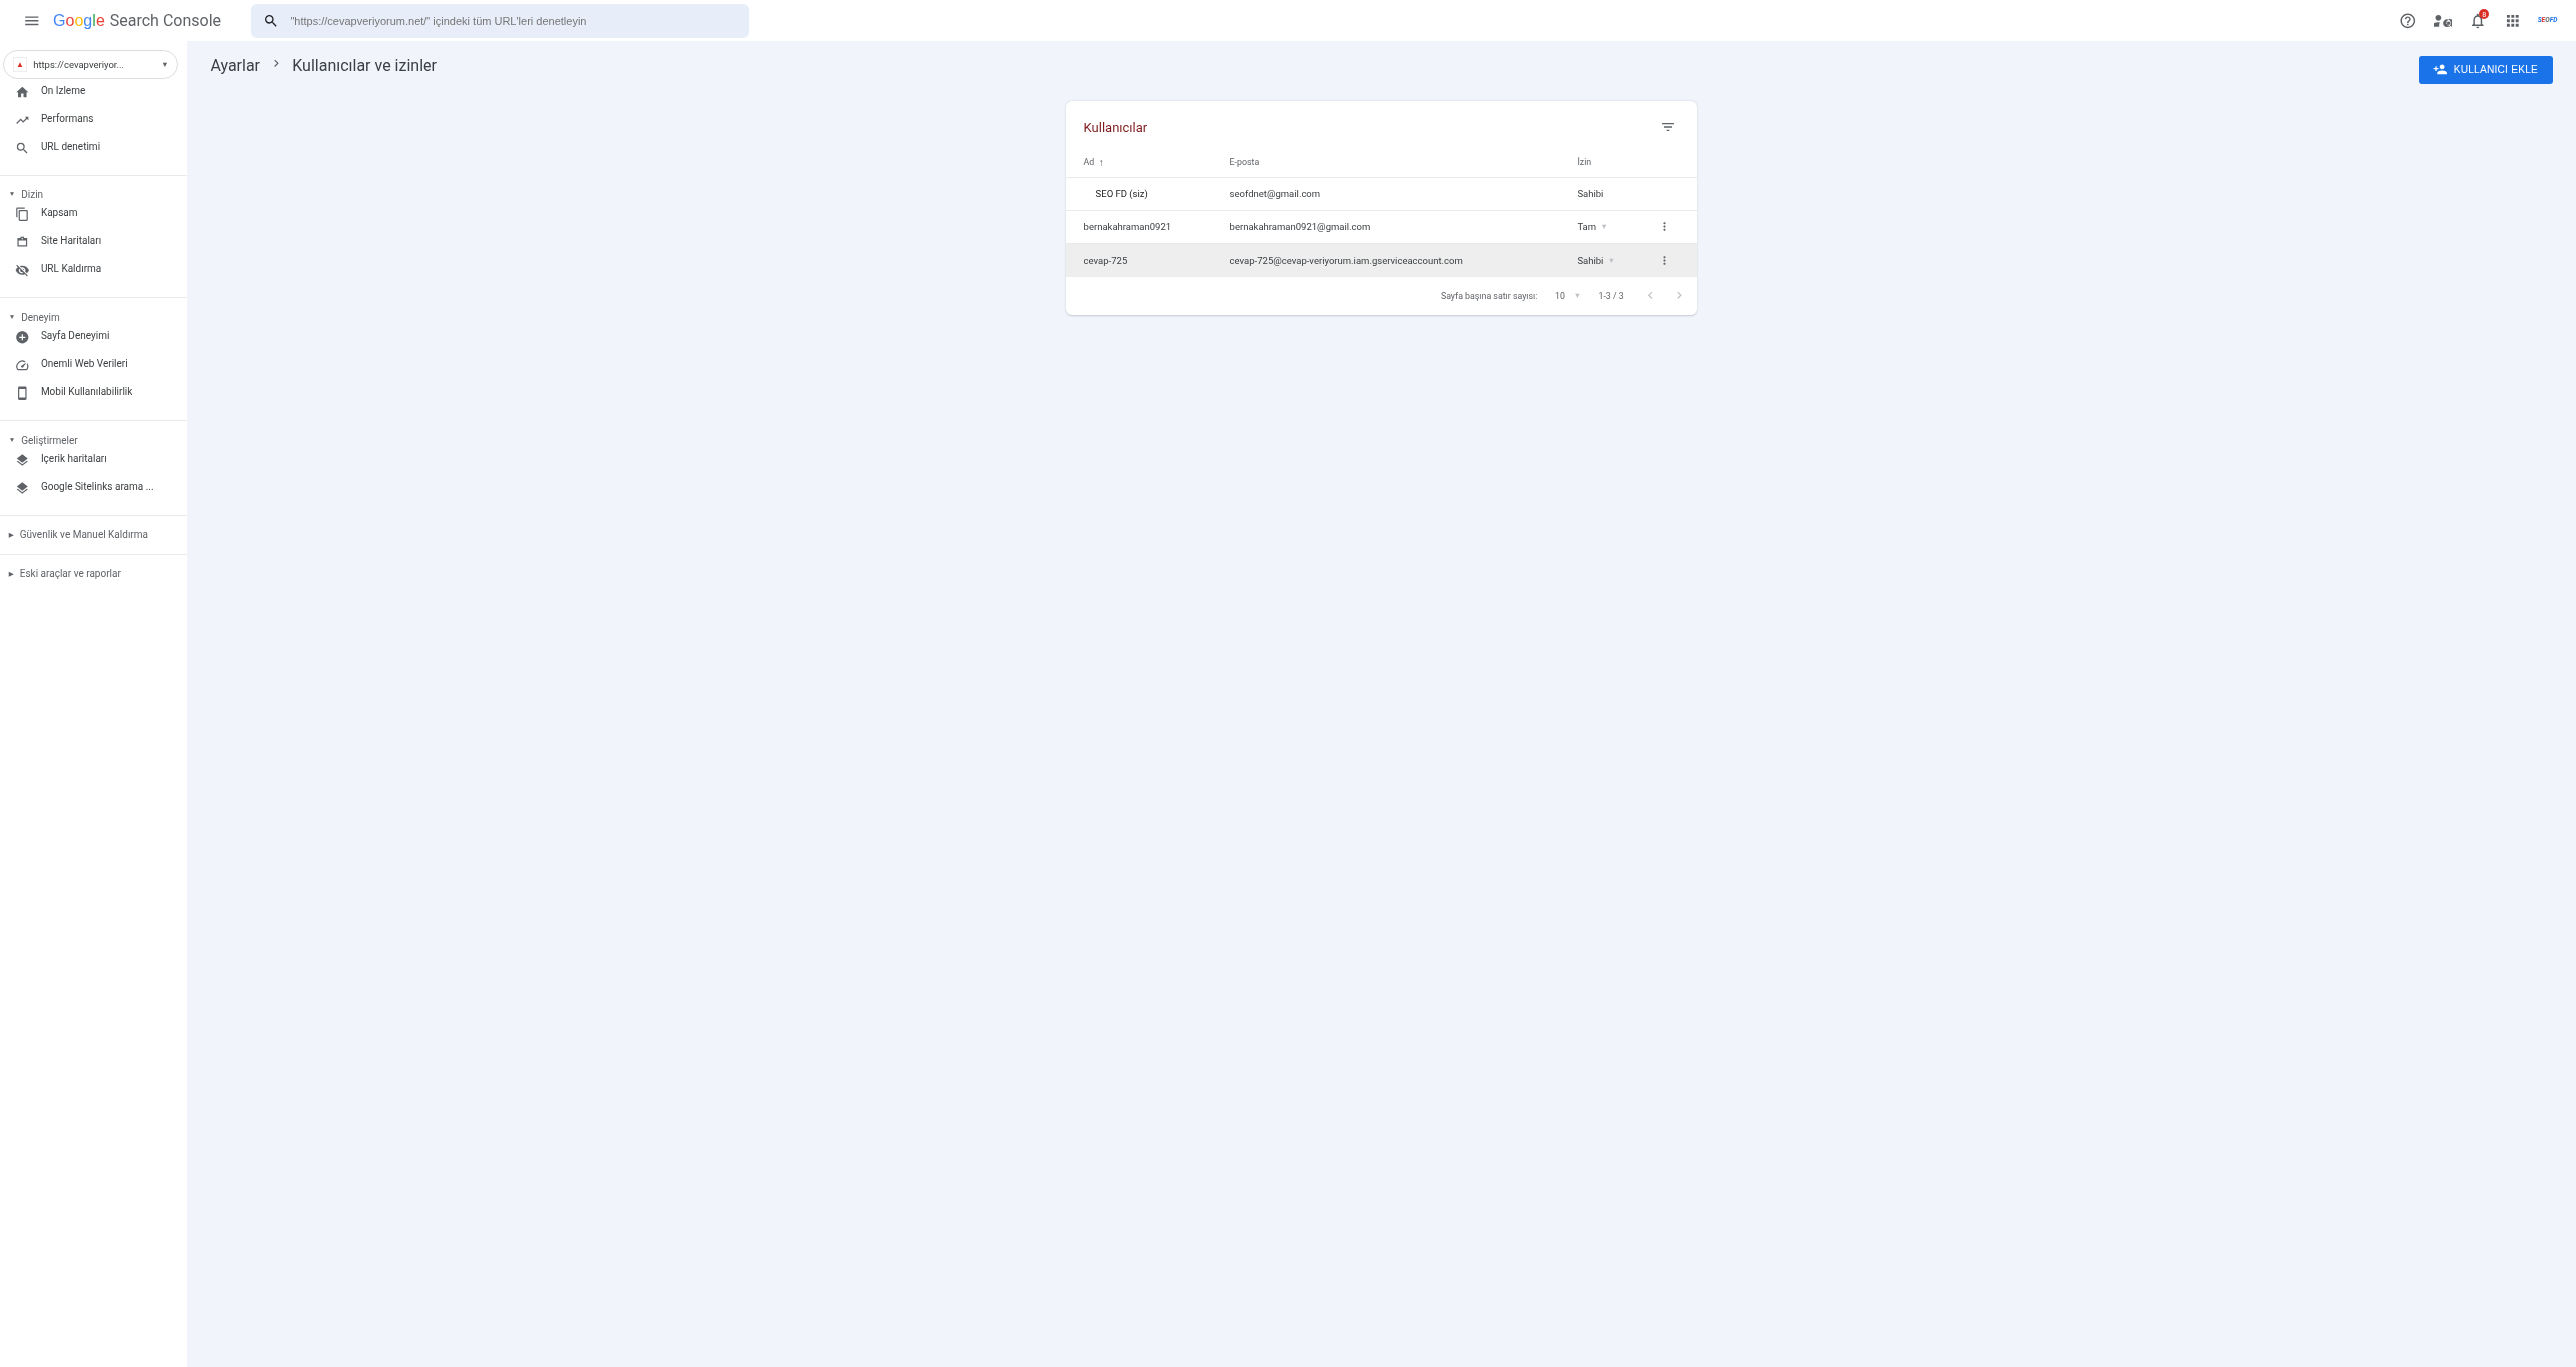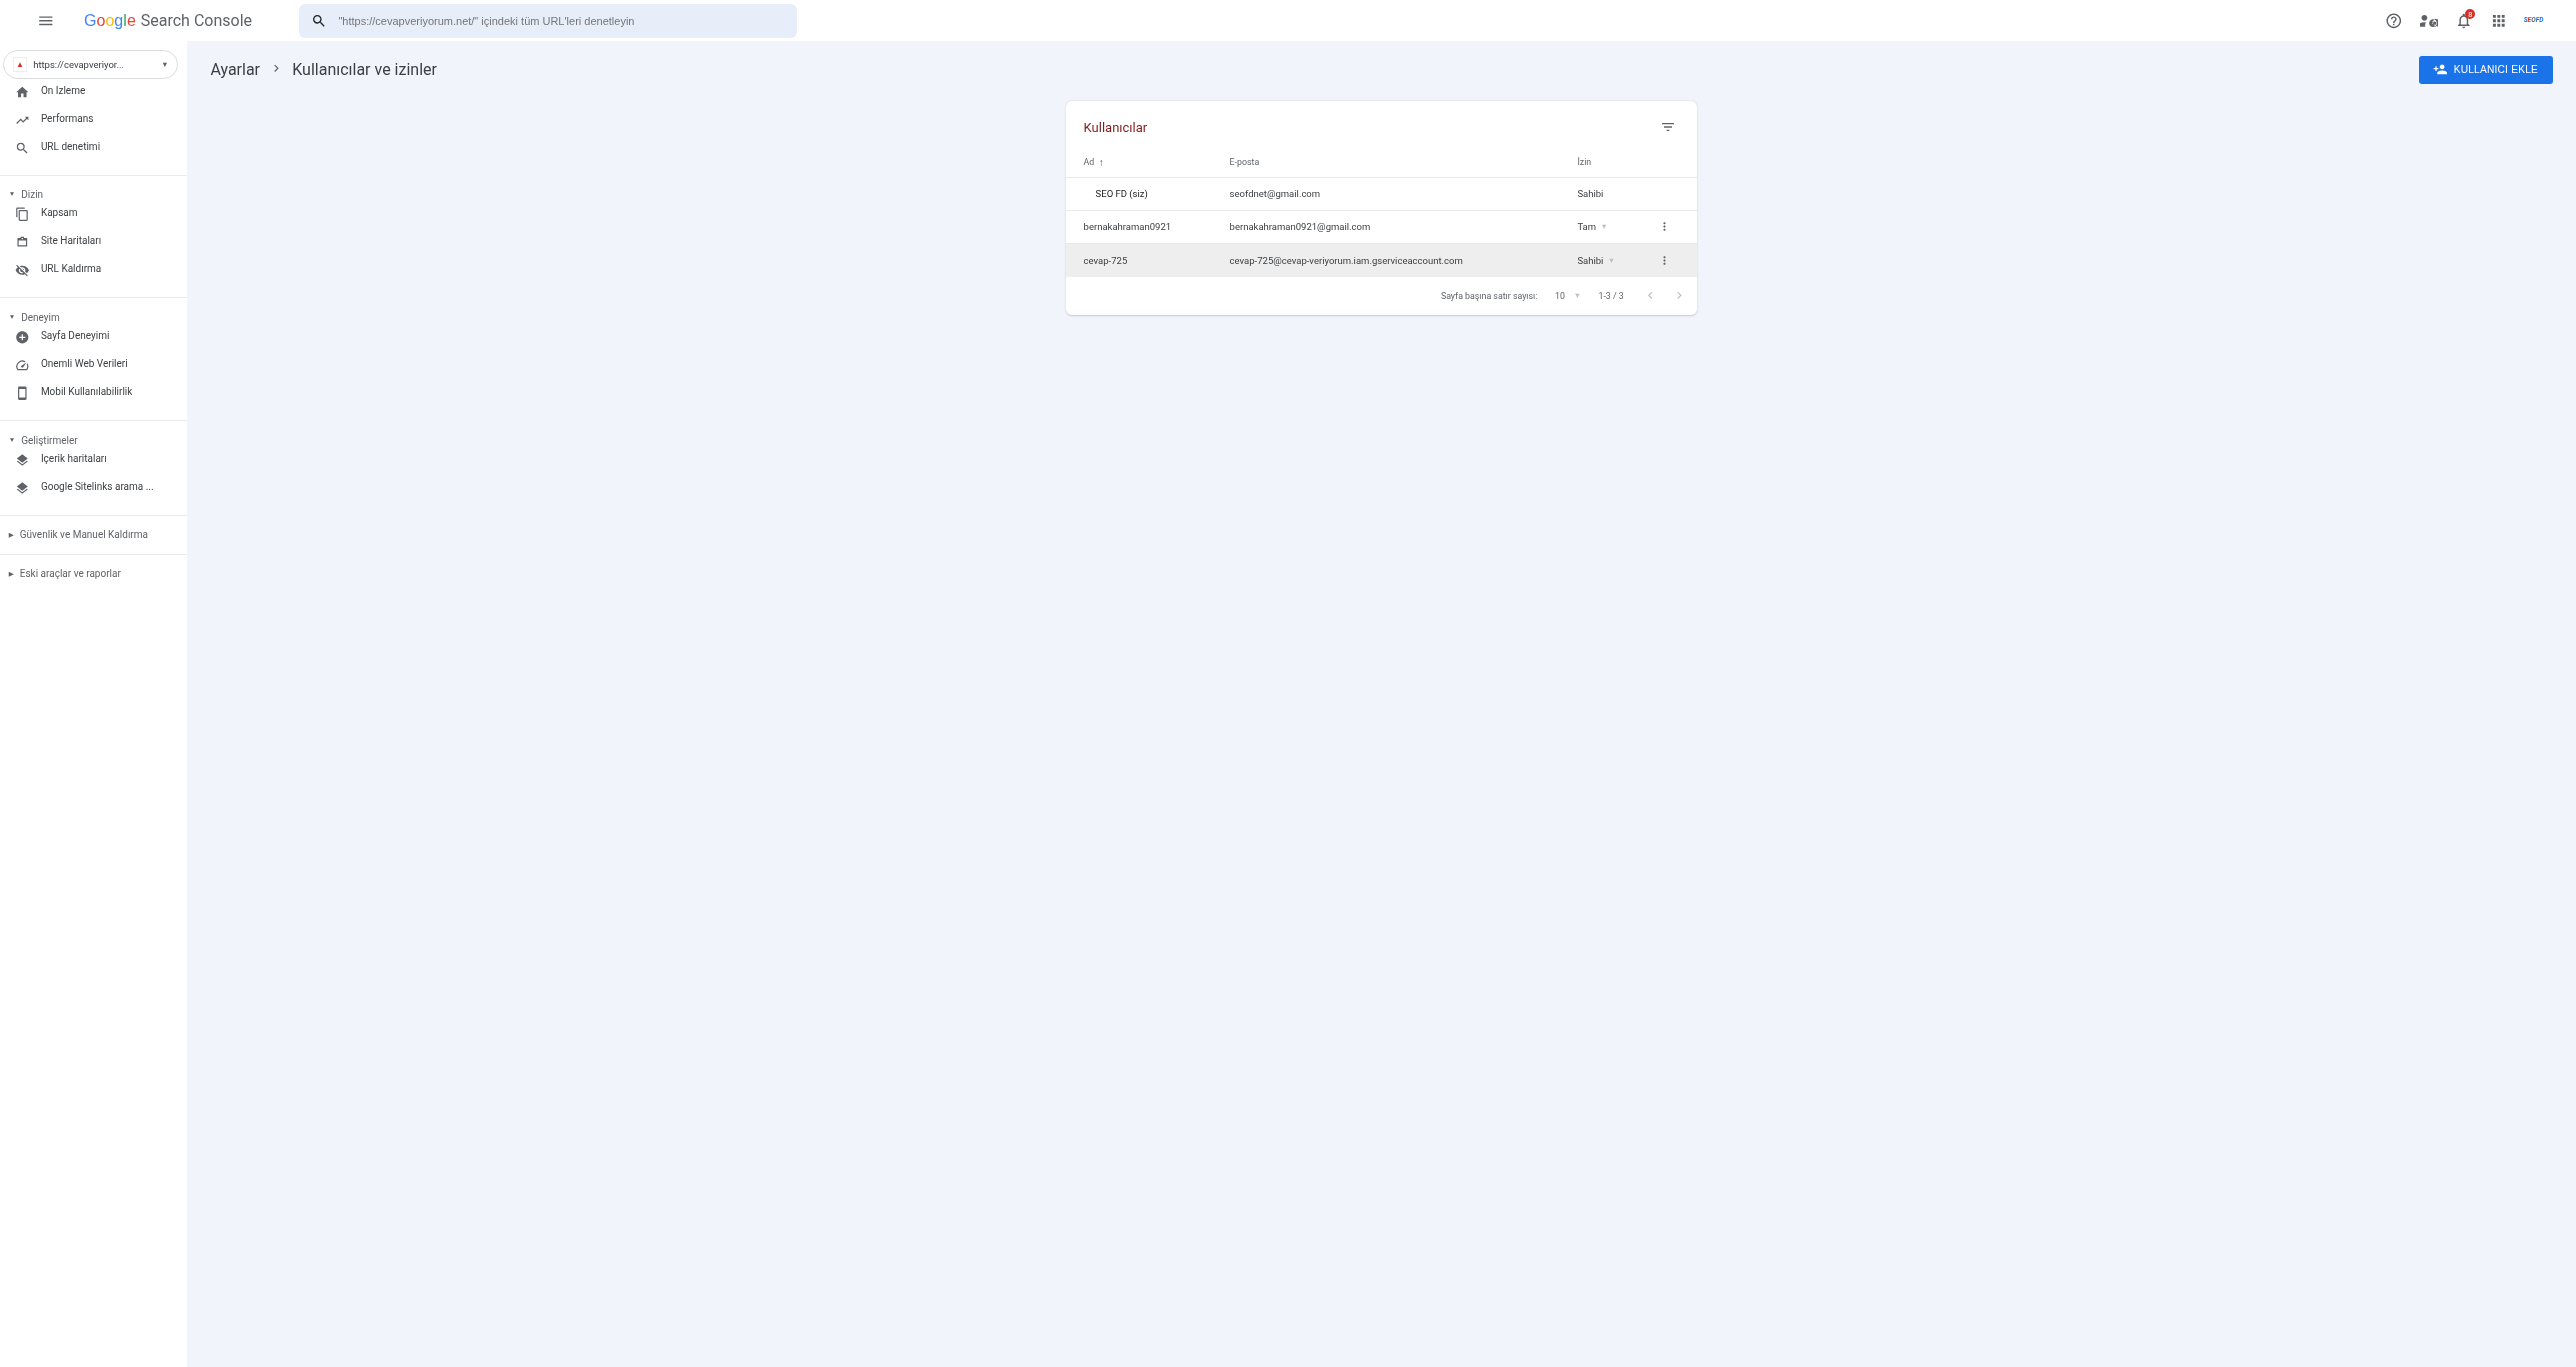--- a/index.html
+++ b/index.html
@@ -1,19 +1,19 @@
 <!DOCTYPE html>
 <html style="font-size:11.7px"><head>
 <meta charset="utf-8">
 <style>
 * { box-sizing: border-box; margin: 0; padding: 0; }
 body { font-family: 'Google Sans', Roboto, Arial, sans-serif; background: #fff; color: #202124; font-size: 10.2px; }
 
 
-.header { display: flex; align-items: center; height: 41px; padding: 0 28px; gap: 18px; }
+.header { display: flex; align-items: center; height: 41px; padding: 0 14px; gap: 1px; }
 .menu-btn { width: 35px; height: 35px; display: flex; align-items: center; justify-content: center; border-radius: 50%; cursor: pointer; color: #5f6368; }
 .logo { display: flex; align-items: center; gap: 2.9px; margin-left: 2.9px; }
 .logo-text { font-size: 16px; color: #5f6368; font-weight: 400; }
 .search-bar { flex: 0 0 auto; margin-left: 29px; width: 498px; height: 34px; background: #e8eef9; border-radius: 5.9px; display: flex; align-items: center; padding: 0 11.7px; gap: 11.7px; }
 .search-bar input { border: none; background: transparent; outline: none; font-size: 11px; color: #5f6368; flex: 1; }
 .header-spacer { flex: 1; }
 .header-icons { display: flex; align-items: center; gap: 5.9px; }
 .header-icon-btn { width: 29px; height: 29px; display: flex; align-items: center; justify-content: center; border-radius: 50%; cursor: pointer; color: #5f6368; position: relative; }
 .badge { position: absolute; top: 2.9px; right: 2.9px; background: #d93025; color: #fff; font-size: 7.3px; border-radius: 5.9px; padding: 0.7px 2.9px; min-width: 10.2px; text-align: center; }
 .avatar { width: 23.4px; height: 23.4px; border-radius: 50%; background: #fff; display: flex; align-items: center; justify-content: center; font-size: 6.6px; font-weight: bold; font-style: italic;}
@@ -32,21 +32,21 @@
 
 
 .nav-item { display: flex; align-items: flex-start; height: 28px; padding-left: 14.6px; border-radius: 0 14px 14px 0; margin-right: 8.8px; cursor: pointer; color: #3c4043; gap: 11.7px; }
 .nav-icon { width: 14.6px; display: flex; align-items: center; justify-content: center; color: #5f6368; }
 .nav-label { font-size: 10px; overflow: hidden; text-overflow: ellipsis; white-space: nowrap; }
 .nav-divider { border-top: 0.7px solid #e8eaed; margin: 5.9px 0; }
 .nav-group { display: flex; align-items: center; height: 26px; padding-left: 8.8px; cursor: pointer; color: #5f6368; gap: 5.9px; font-size: 10px; }
 .nav-group .tri { font-size: 6.6px; }
 
 
-.content-header { display: flex; align-items: center; padding: 14.6px 23.4px 11.7px; gap: 8.8px; }
+.content-header { display: flex; align-items: flex-start; padding: 14.6px 23.4px 11.7px; gap: 8.8px; }
 .breadcrumb { display: flex; align-items: center; gap: 8.8px; font-size: 16px; color: #3c4043; }
 .breadcrumb .sep { color: #5f6368; }
 .add-user-btn { margin-left: auto; background: #1a73e8; color: #fff; border: none; border-radius: 2.9px; height: 28px; padding: 0 14.6px; display: flex; align-items: center; gap: 5.9px; font-size: 10.2px; font-weight: 500; cursor: pointer; letter-spacing: 0.2px; }
 
 .content-body { padding: 5.9px 23.4px 23.4px; display: flex; justify-content: center; }
 .card { background: #fff; border-radius: 5.9px; box-shadow: 0 0.7px 1.5px rgba(60,64,67,0.15), 0 0.7px 2.2px rgba(60,64,67,0.1); width: 631px; overflow: hidden; }
 .card-header { display: flex; align-items: center; padding: 14.6px 17.6px 8.8px; }
 .card-title { font-size: 13px; color: #7f1d1d; font-weight: 400; }
 .filter-btn { margin-left: auto; width: 23.4px; height: 23.4px; display: flex; align-items: center; justify-content: center; color: #5f6368; cursor: pointer; }
 

